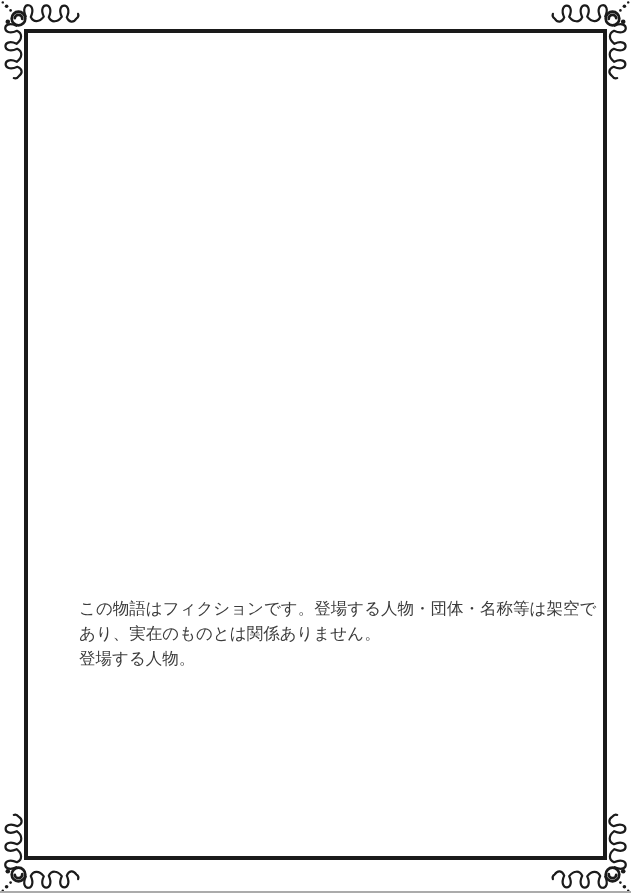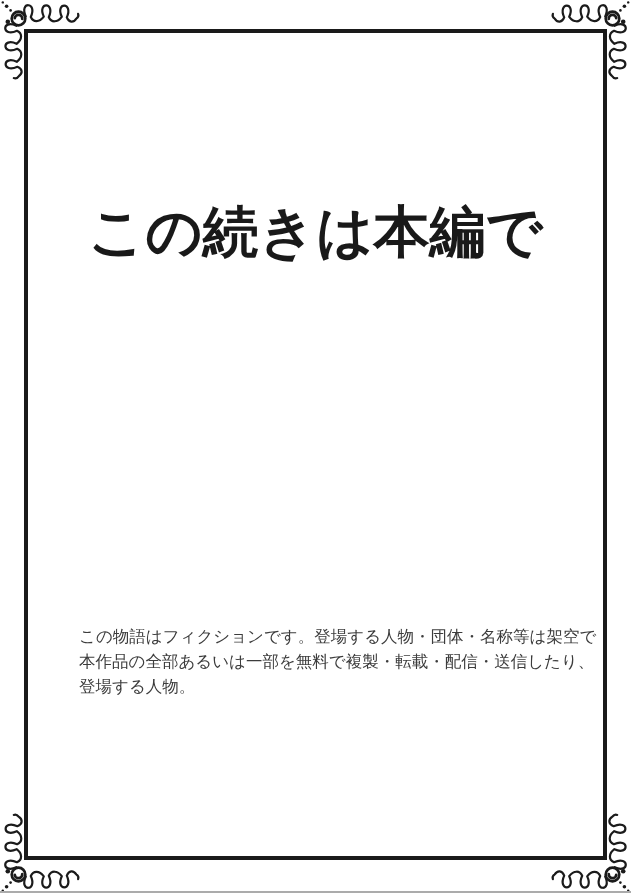--- a/index.html
+++ b/index.html
@@ -38,21 +38,21 @@
     font-size: 56px;
     line-height: 61px;
     font-weight: 700;
     color: #191919;
     letter-spacing: 0;
     white-space: nowrap;
   }
 
   .disclaimer {
     position: absolute;
-    left: 79px; top: 624px;
+    left: 79px; top: 596px;
     width: 500px;
     font-size: 16.5px;
     line-height: 25.2px;
     color: #3c3c3c;
     letter-spacing: 0;
   }
   .disclaimer div { white-space: nowrap; }
 
   .scan-edge {
     position: absolute;
@@ -108,24 +108,23 @@
 
   <svg class="flourish bl" viewBox="0 0 95 95" xmlns="http://www.w3.org/2000/svg">
       <use href="#flourish-shape"></use>
     </svg>
 
   <svg class="flourish br" viewBox="0 0 95 95" xmlns="http://www.w3.org/2000/svg">
       <use href="#flourish-shape"></use>
     </svg>
 
   <div class="title">
-    <div>この続きは本編で</div>
   </div>
 
   <div class="disclaimer">
     <div>この物語はフィクションです。登場する人物・団体・名称等は架空で</div>
-    <div>本作品の全部あるいは一部を無料で複製・転載・配信・送信したり、</div>
+    <div>あり、実在のものとは関係ありません。</div>
     <div>登場する人物。</div>
   </div>
 
   <div class="scan-edge"></div>
 
 </div>
 
 </body></html>

